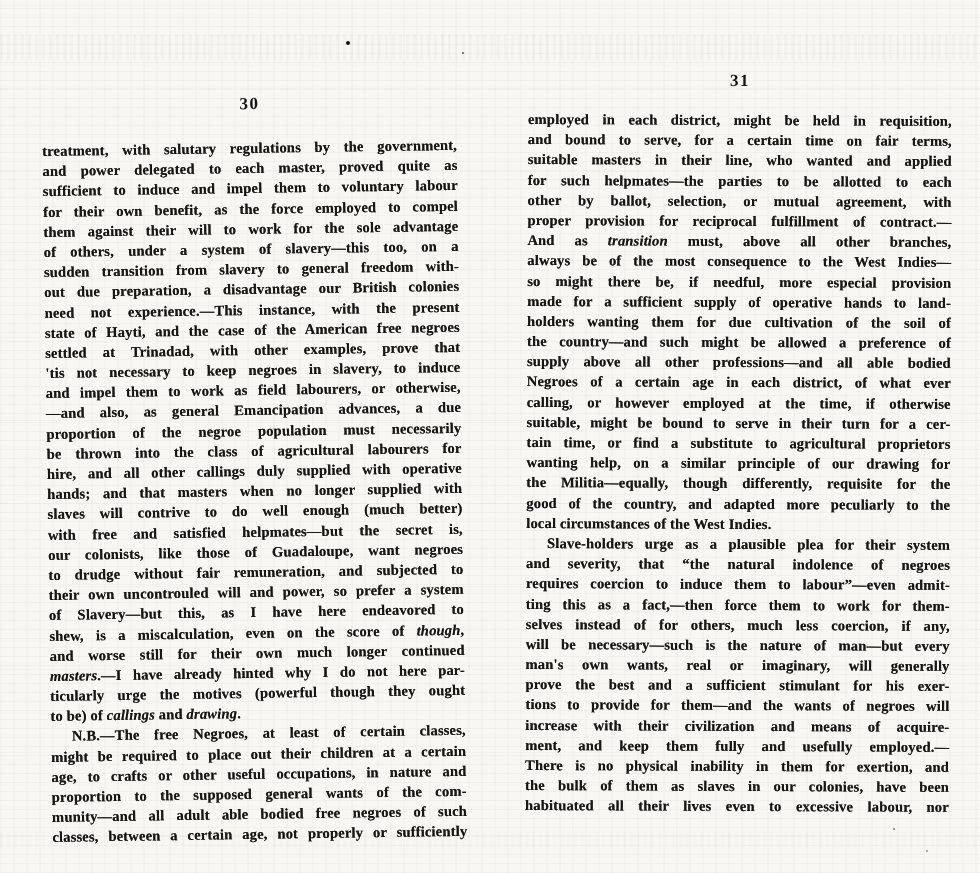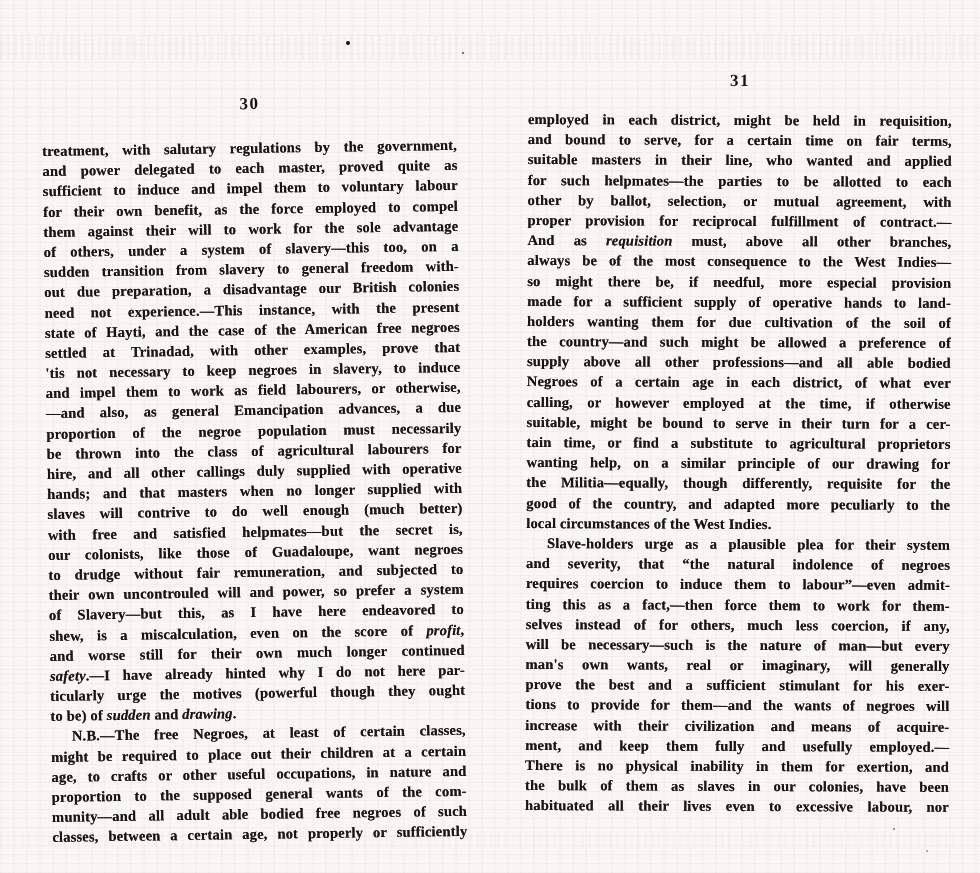--- a/index.html
+++ b/index.html
@@ -114,44 +114,44 @@
         <div class="line"><span>proportion of the negroe population must necessarily</span></div>
         <div class="line"><span>be thrown into the class of agricultural labourers for</span></div>
         <div class="line"><span>hire, and all other callings duly supplied with operative</span></div>
         <div class="line"><span>hands; and that masters when no longer supplied with</span></div>
         <div class="line"><span>slaves will contrive to do well enough (much better)</span></div>
         <div class="line"><span>with free and satisfied helpmates—but the secret is,</span></div>
         <div class="line"><span>our colonists, like those of Guadaloupe, want negroes</span></div>
         <div class="line"><span>to drudge without fair remuneration, and subjected to</span></div>
         <div class="line"><span>their own uncontrouled will and power, so prefer a system</span></div>
         <div class="line"><span>of Slavery—but this, as I have here endeavored to</span></div>
-        <div class="line"><span>shew, is a miscalculation, even on the score of </span><i>profit</i><span>,</span></div>
+        <div class="line"><span>shew, is a miscalculation, even on the score of </span><i>though</i><span>,</span></div>
         <div class="line"><span>and worse still for their own much longer continued</span></div>
-        <div class="line"><i>safety</i><span>.—I have already hinted why I do not here par-</span></div>
+        <div class="line"><i>masters</i><span>.—I have already hinted why I do not here par-</span></div>
         <div class="line"><span>ticularly urge the motives (powerful though they ought</span></div>
-        <div class="line ragged"><span>to be) of </span><i>sudden</i><span> and </span><i>drawing</i><span>.</span></div>
+        <div class="line ragged"><span>to be) of </span><i>callings</i><span> and </span><i>drawing</i><span>.</span></div>
         <div class="line indent"><span>N.B.—The free Negroes, at least of certain classes,</span></div>
         <div class="line"><span>might be required to place out their children at a certain</span></div>
         <div class="line"><span>age, to crafts or other useful occupations, in nature and</span></div>
         <div class="line"><span>proportion to the supposed general wants of the com-</span></div>
         <div class="line"><span>munity—and all adult able bodied free negroes of such</span></div>
         <div class="line"><span>classes, between a certain age, not properly or sufficiently</span></div>
       </div>
   </section>
 
   <section class="page">
     <div class="page-number right-no">31</div>
     <div class="page-body right-body">
         <div class="line"><span>employed in each district, might be held in requisition,</span></div>
         <div class="line"><span>and bound to serve, for a certain time on fair terms,</span></div>
         <div class="line"><span>suitable masters in their line, who wanted and applied</span></div>
         <div class="line"><span>for such helpmates—the parties to be allotted to each</span></div>
         <div class="line"><span>other by ballot, selection, or mutual agreement, with</span></div>
         <div class="line"><span>proper provision for reciprocal fulfillment of contract.—</span></div>
-        <div class="line"><span>And as </span><i>requisition</i><span> must, above all other branches,</span></div>
+        <div class="line"><span>And as </span><i>transition</i><span> must, above all other branches,</span></div>
         <div class="line"><span>always be of the most consequence to the West Indies—</span></div>
         <div class="line"><span>so might there be, if needful, more especial provision</span></div>
         <div class="line"><span>made for a sufficient supply of operative hands to land-</span></div>
         <div class="line"><span>holders wanting them for due cultivation of the soil of</span></div>
         <div class="line"><span>the country—and such might be allowed a preference of</span></div>
         <div class="line"><span>supply above all other professions—and all able bodied</span></div>
         <div class="line"><span>Negroes of a certain age in each district, of what ever</span></div>
         <div class="line"><span>calling, or however employed at the time, if otherwise</span></div>
         <div class="line"><span>suitable, might be bound to serve in their turn for a cer-</span></div>
         <div class="line"><span>tain time, or find a substitute to agricultural proprietors</span></div>

